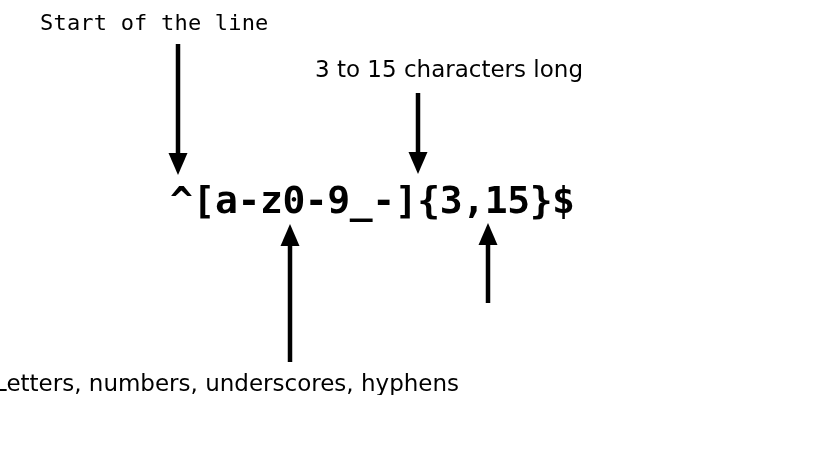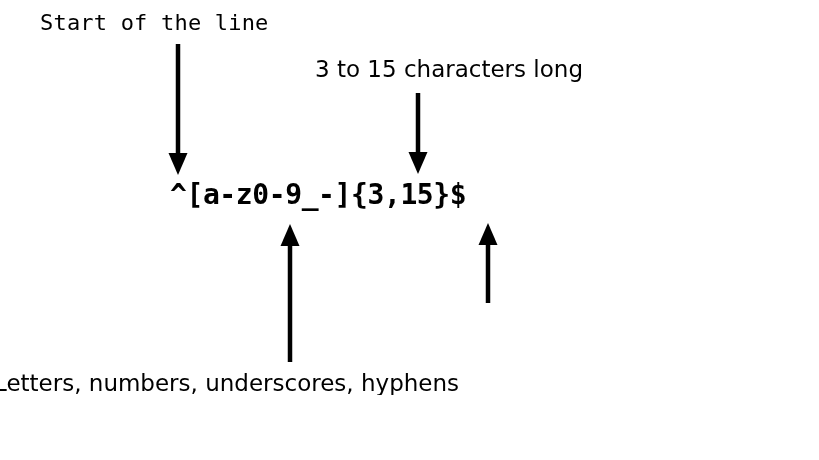--- a/index.html
+++ b/index.html
@@ -27,21 +27,21 @@
     letter-spacing: 0.2px;
   }
   .label-sans {
     font-family: "DejaVu Sans", sans-serif;
     font-size: 23px;
   }
   .regex {
     position: absolute;
     font-family: "DejaVu Sans Mono", monospace;
     font-weight: bold;
-    font-size: 28px;
+    font-size: 38px;
     color: #000000;
     white-space: pre;
     line-height: 1;
     letter-spacing: -0.4px;
   }
   #arrow-layer {
     position: absolute;
     left: 0;
     top: 0;
     width: 819px;

